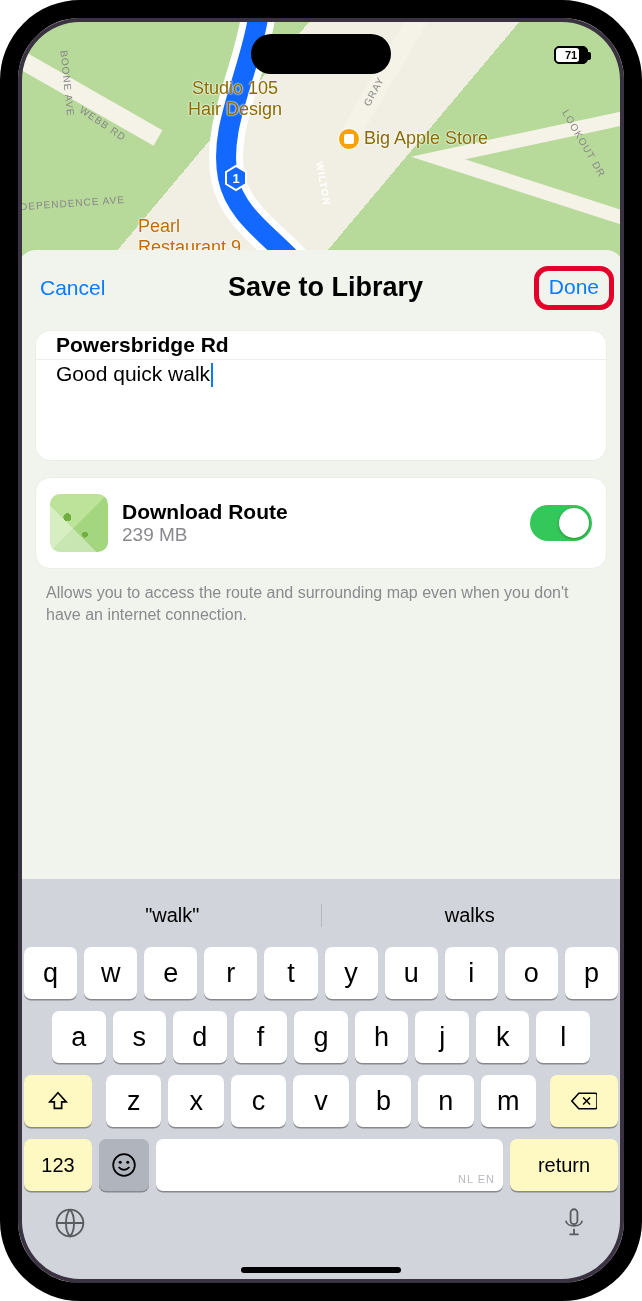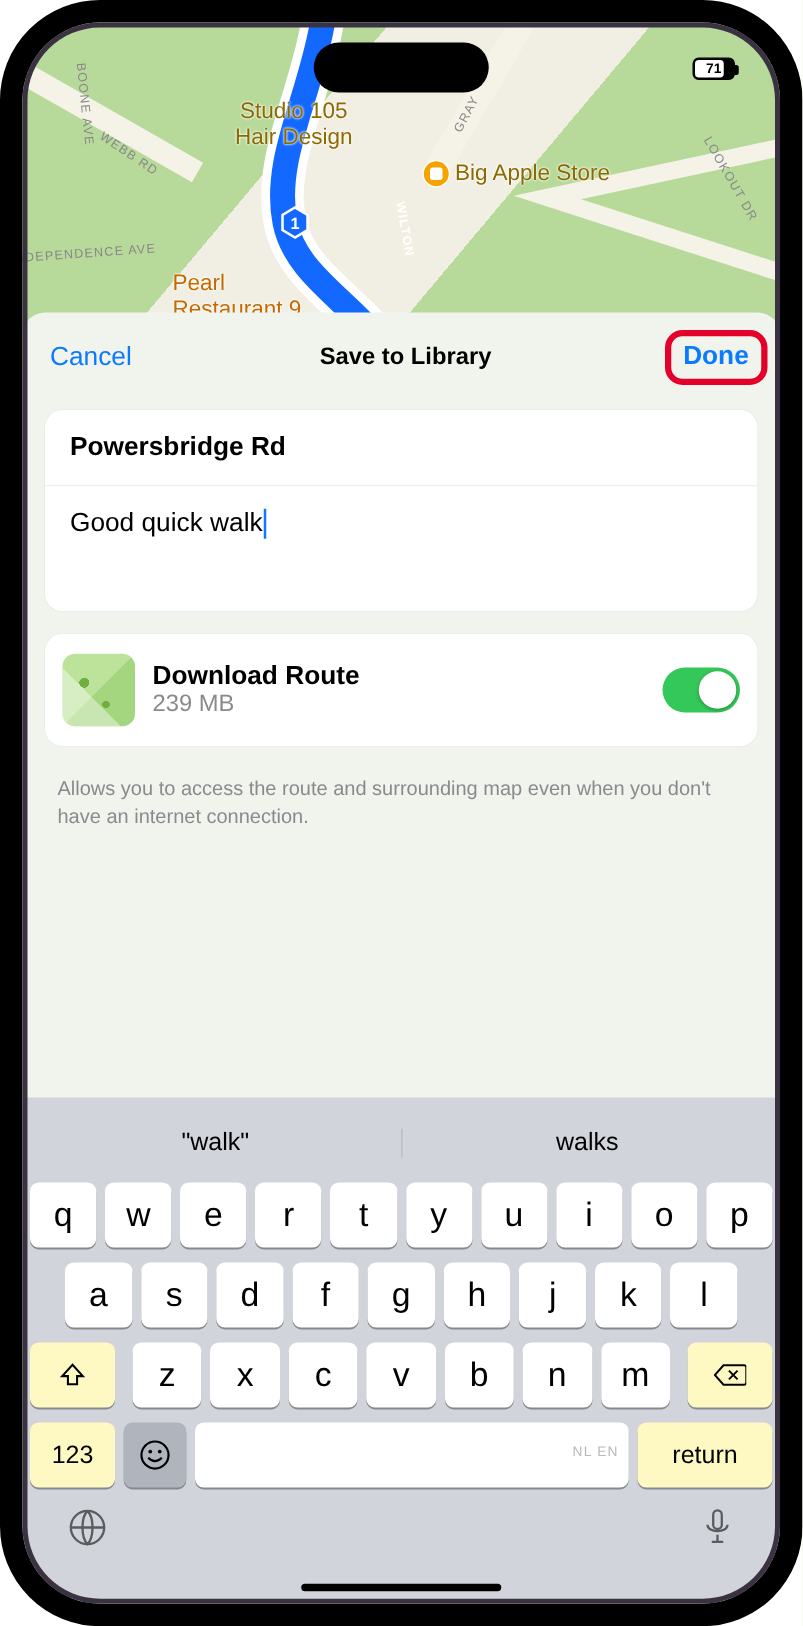--- a/index.html
+++ b/index.html
@@ -99,33 +99,33 @@
     position: absolute;
     top: 232px; left:0; right:0; bottom:0;
     background: #f0f4ed;
     border-radius: 18px 18px 0 0;
   }
   .sheet-header {
     display:flex; align-items:center; justify-content:space-between;
     padding: 22px 22px 10px 22px;
   }
   .hbtn { font-size: 21px; color:#0b7aff; background:none; border:none; cursor:pointer; }
-  .hbtn.done { font-weight:700; }
+  .hbtn.done { font-weight:400; }
   .done-highlight {
     border: 5px solid #e3002b; border-radius: 14px;
     padding: 4px 10px 6px 10px; margin: -8px -12px;
   }
-  .sheet-title { font-size: 19px; font-weight:600; }
+  .sheet-title { font-size: 27px; font-weight:600; }
 
   .card {
     background:#fff; border-radius:14px; margin: 18px 18px 0 18px;
     box-shadow: 0 0 0 0.5px rgba(0,0,0,0.05);
   }
   .card .row {
-    padding: 18px 20px; border-bottom: 1px solid #eee;
+    padding: 2px 20px; border-bottom: 1px solid #eee;
     font-size: 21px;
   }
   .card .row:last-child { border-bottom:none; }
   .title-input { font-weight:600; width:100%; border:none; outline:none; font-size:21px; }
   .desc-area { position:relative; min-height: 100px; }
   .cursor {
     display:inline-block; width:2px; height:24px; background:#0b7aff;
     vertical-align:middle; margin-left:1px;
     animation: blink 1s step-start infinite;
   }
@@ -148,21 +148,21 @@
   .toggle {
     margin-left:auto; width:62px;height:36px;border-radius:18px;
     background:#34c759; position:relative; cursor:pointer;
   }
   .toggle::after{
     content:"";position:absolute;right:3px;top:3px;width:30px;height:30px;
     background:#fff;border-radius:50%;box-shadow:0 1px 3px rgba(0,0,0,.3);
   }
 
   .hint {
-    font-size:16px; color:#8a8a8e; padding: 24px 28px 0 28px; line-height:1.35;
+    font-size:16px; color:#8a8a8e; padding: 14px 28px 0 28px; line-height:1.35;
   }
 
   
   .keyboard {
     position:absolute; left:0; right:0; bottom:0;
     background:#d1d4da;
     padding: 10px 6px 0 6px;
   }
   .suggestions {
     display:flex; height:52px; align-items:center;
@@ -180,21 +180,21 @@
     box-shadow:0 1.5px 0 #87898e;
     height:52px; flex:1;
     display:flex;align-items:center;justify-content:center;
     font-size:27px; cursor:pointer; user-select:none;
     min-width: 0;
   }
   .krow.r2{padding:0 28px;}
   .key.special{background:#fef9c3;font-size:18px;}
   .key.shift, .key.bksp {flex:0 0 68px;}
   .key.space{flex:1;font-size:11px;color:#b7b9be;letter-spacing:1px;
-    display:flex;align-items:flex-end;justify-content:flex-end;padding:0 8px 22px 0;}
+    display:flex;align-items:flex-end;justify-content:flex-end;padding:0 8px 6px 0;}
   .key.ret{flex:0 0 108px;font-size:20px;}
   .key.num{flex:0 0 68px;font-size:20px;}
   .key.emoji{flex:0 0 50px;background:#b0b4bc;}
   .kb-bottom{
     display:flex; justify-content:space-between; align-items:center;
     padding: 4px 30px 40px 30px;
   }
   .kb-icon{color:#5a5c60;cursor:pointer;}
 
   .home-indicator{

